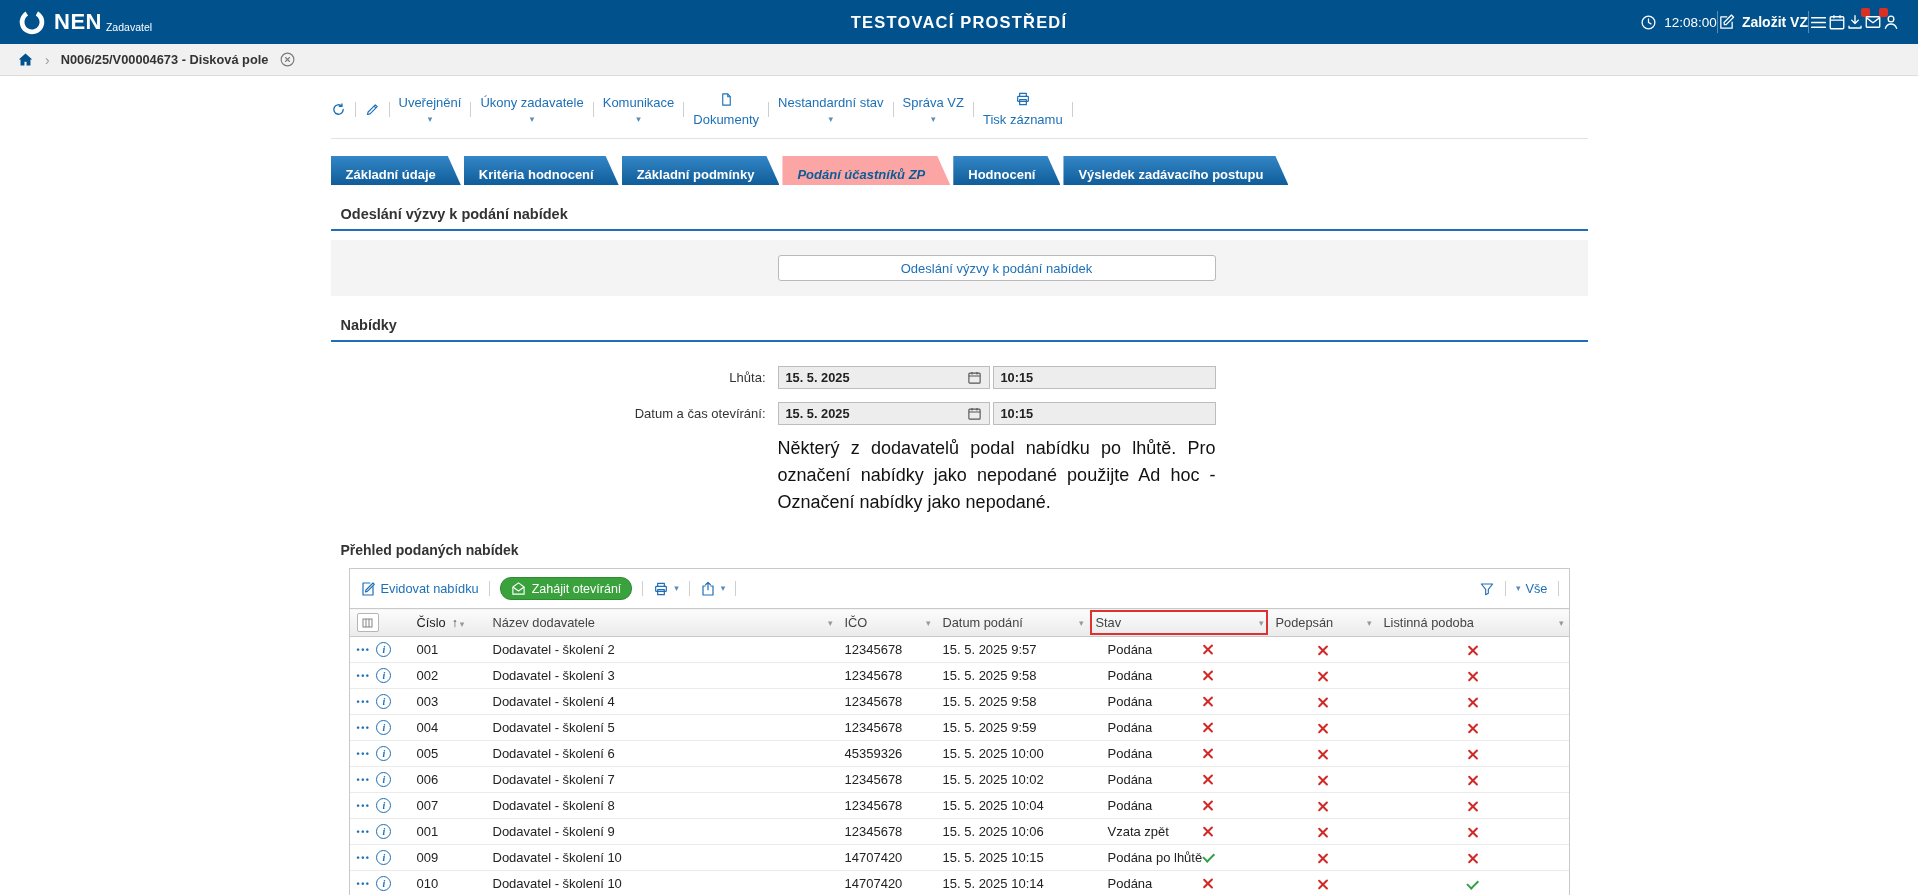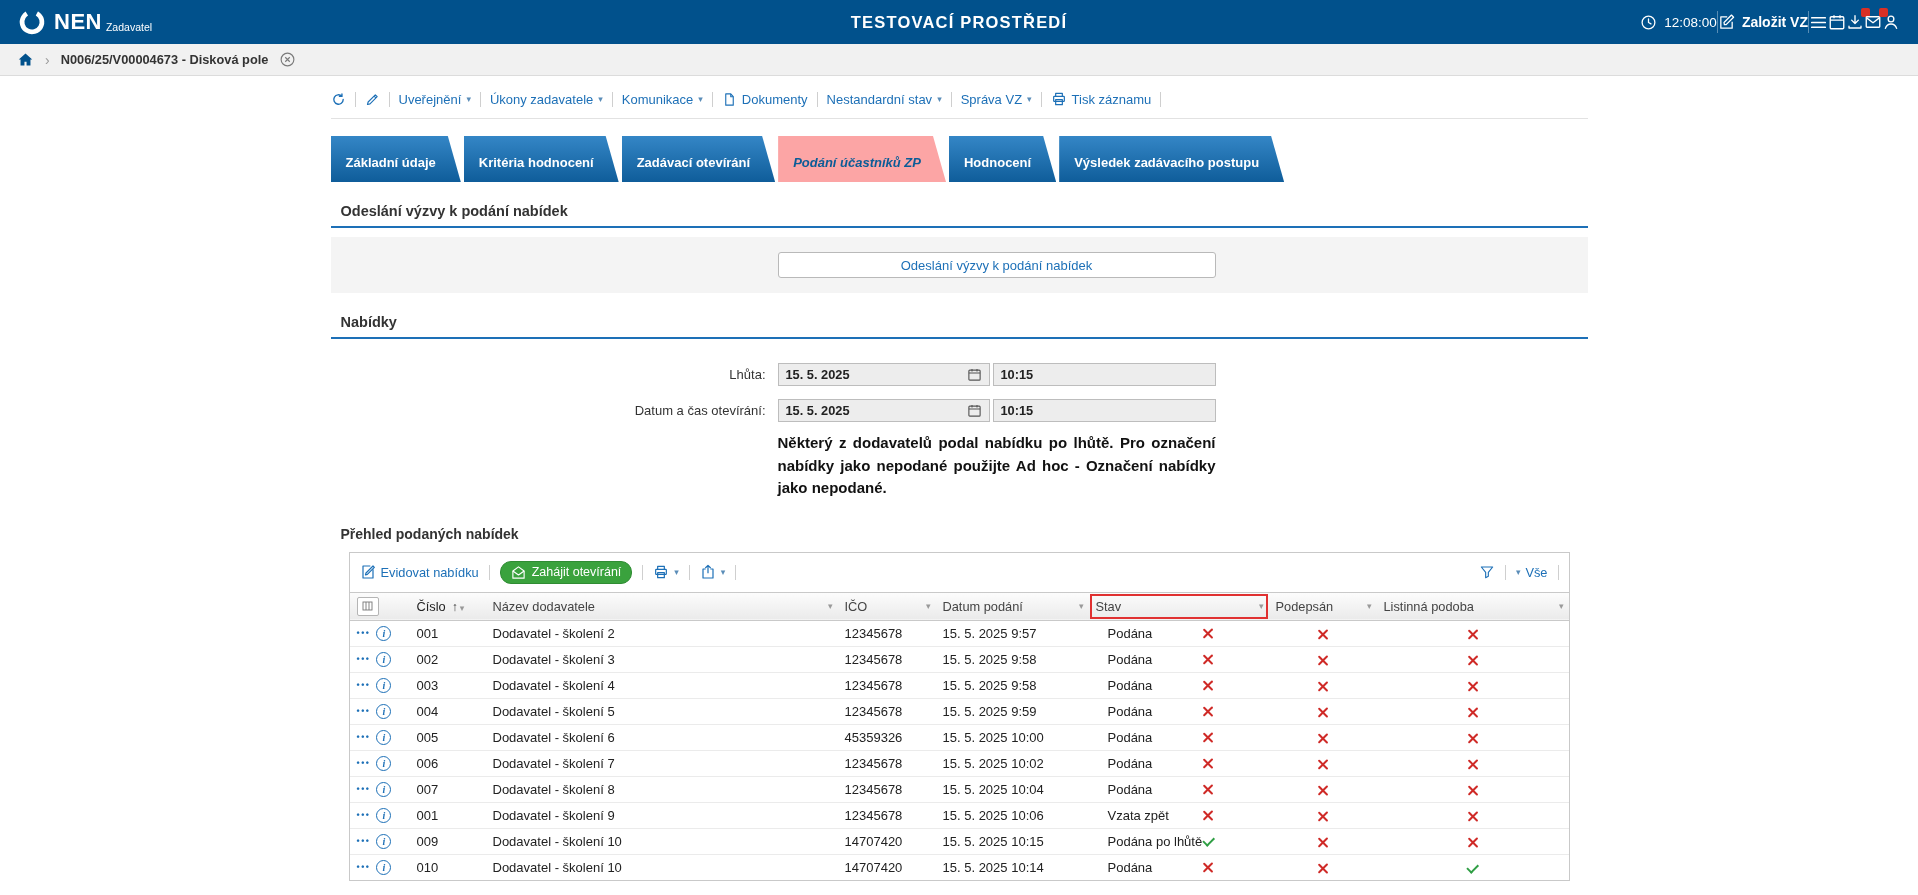--- a/index.html
+++ b/index.html
@@ -36,28 +36,28 @@
   .bc-chev{color:#9a9a9a;font-size:14px;}
   .bc-label{font-size:12.8px;font-weight:700;color:#333;}
   .bc-close{color:#7a7a7a;cursor:pointer;display:flex;}
 
   
   .container{width:1257px;margin:0 auto;}
 
   
   .rec-toolbar{display:flex;align-items:center;gap:9px;padding:15px 0 11px;
                border-bottom:1px solid #e2e2e2;color:var(--accent,#1d70b7);}
-  .rt-item{display:flex;align-items:center;gap:5px;font-size:13px;cursor:pointer;white-space:nowrap;}
+  .rt-item{display:flex;align-items:center;gap:5px;font-size:13px;cursor:pointer;white-space:nowrap;flex-direction:column;}
   .caret{font-size:9px;color:#5b8db8;line-height:1;}
   .vsep{width:1px;height:15px;background:#cfcfcf;flex:none;}
   .icon-btn{cursor:pointer;color:var(--accent,#1d70b7);display:flex;}
 
   
   .tabs{display:flex;margin-top:17px;}
-  .tab{height:46px;display:flex;align-items:center;padding:7px 25px 0 15px;margin-right:3px;
+  .tab{height:29px;display:flex;align-items:center;padding:7px 25px 0 15px;margin-right:3px;
        font-size:13px;font-weight:700;color:#fff;cursor:pointer;white-space:nowrap;
        background:linear-gradient(var(--tab-top,#3486c6),var(--tab-bottom,#0f5d9a));
        clip-path:polygon(0 0,calc(100% - 13px) 0,100% 100%,0 100%);}
   .tab.active{background:#fca5a5;color:var(--active-tab-text,#0b5c97);font-style:italic;}
 
   
   .section-title{margin-top:21px;padding:0 0 7px 10px;border-bottom:2px solid var(--accent,#1d70b7);
                  font-size:14.5px;font-weight:700;color:#333;}
   .band{background:#f4f4f4;margin-top:9px;padding:15px 0;}
   .form-row{display:flex;align-items:center;}
@@ -67,21 +67,21 @@
                  color:var(--accent,#1d70b7);font-size:13px;font-family:inherit;cursor:pointer;}
 
   .forms{margin-top:24px;display:flex;flex-direction:column;gap:13px;}
   .field-group{display:flex;gap:3px;width:438px;}
   .field{background:#ededed;border:1px solid #bdbdbd;height:23px;display:flex;align-items:center;padding:0 7px;}
   .field.date{width:212px;}
   .field.time{width:223px;}
   .field input{border:0;background:transparent;outline:none;width:100%;padding:0;
                font-family:inherit;font-size:12.8px;font-weight:700;color:#222;}
   .field .cal{color:#555;flex:none;margin-left:4px;}
-  .note{margin:10px 0 0 447px;width:438px;font-size:15px;font-weight:700;
+  .note{margin:10px 0 0 447px;width:438px;font-size:18px;font-weight:400;
         line-height:1.5;text-align:justify;color:#111;}
 
   
   .offers-heading{margin:26px 0 0 10px;font-size:14px;font-weight:700;color:#333;}
   .panel{margin:10px 18px 0;border:1px solid #c9c9c9;background:#fff;}
   .panel-toolbar{display:flex;align-items:center;gap:10px;padding:8px 10px;}
   .link-btn{display:flex;align-items:center;gap:5px;color:var(--accent,#1d70b7);
             font-size:12.8px;cursor:pointer;white-space:nowrap;}
   .green-btn{display:flex;align-items:center;gap:6px;height:23px;padding:0 10px;border-radius:11px;cursor:pointer;
              background:var(--green-btn,#3aa23d);border:1px solid var(--green-btn-border,#2f8c33);
@@ -259,21 +259,21 @@
           <rect x="7" y="13" width="10" height="7.5"></rect>
       </svg>
       <span>Tisk záznamu</span>
     </span>
     <span class="vsep"></span>
   </div>
 
   <div class="tabs">
     <div class="tab">Základní údaje</div>
     <div class="tab">Kritéria hodnocení</div>
-    <div class="tab">Zadávací otevírání</div>
+    <div class="tab">Základní podmínky</div>
     <div class="tab active">Podání účastníků ZP</div>
     <div class="tab">Hodnocení</div>
     <div class="tab">Výsledek zadávacího postupu</div>
   </div>
 
   <div class="section-title">Odeslání výzvy k podání nabídek</div>
   <div class="band">
     <div class="form-row">
       <div class="form-spacer"></div>
       <button class="action-button">Odeslání výzvy k podání nabídek</button>

